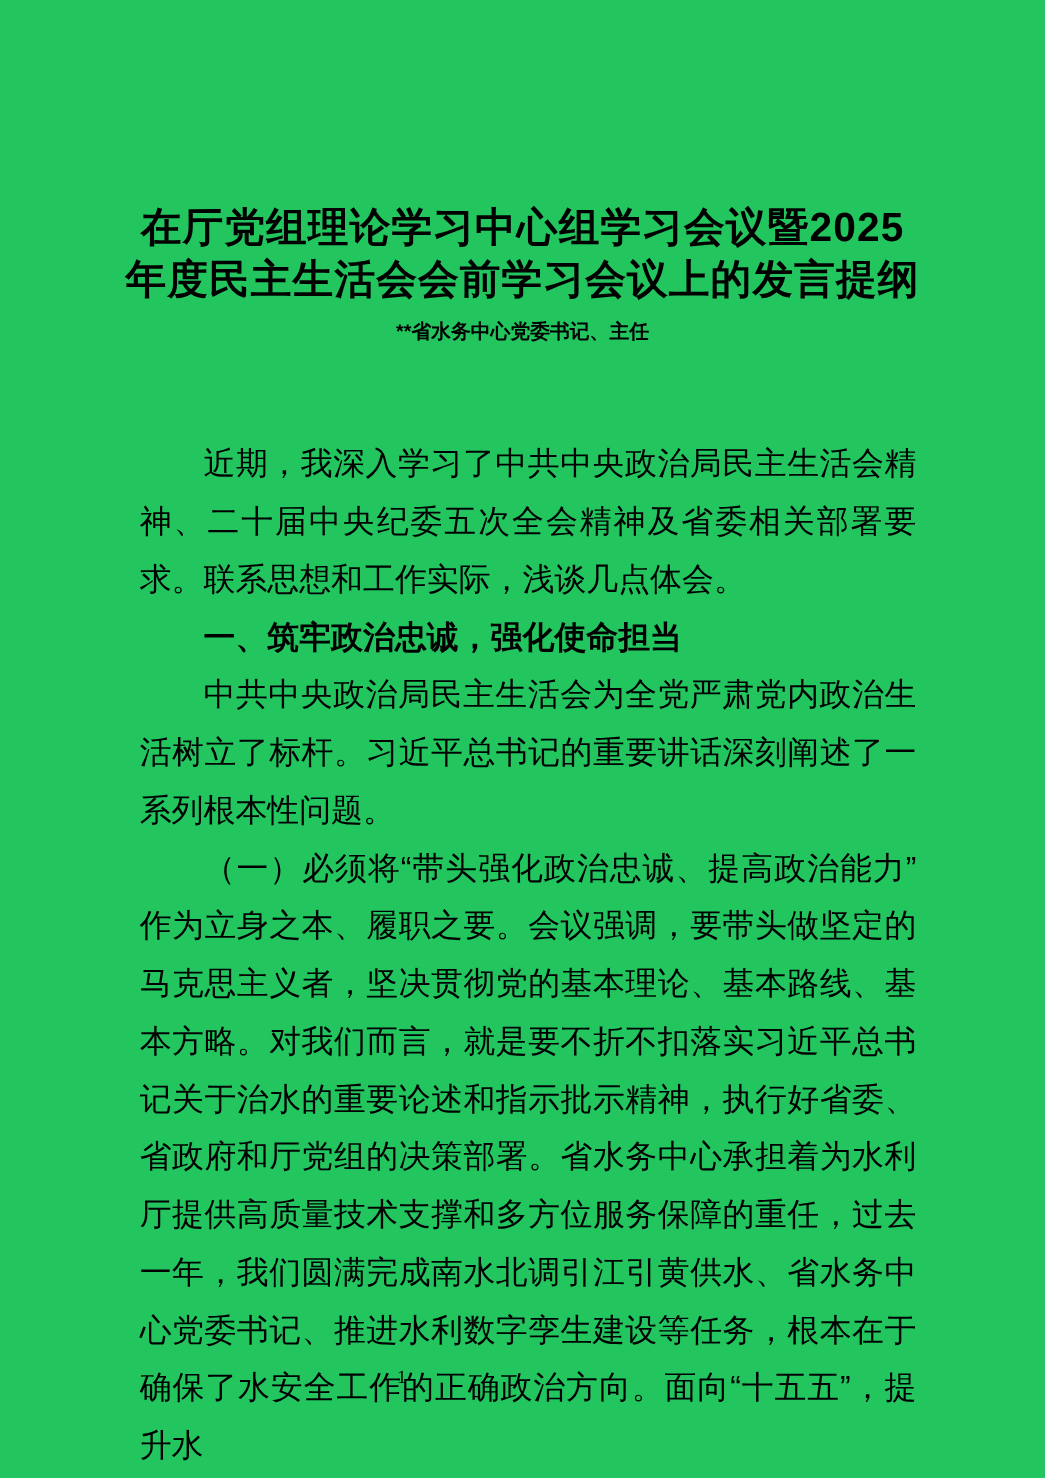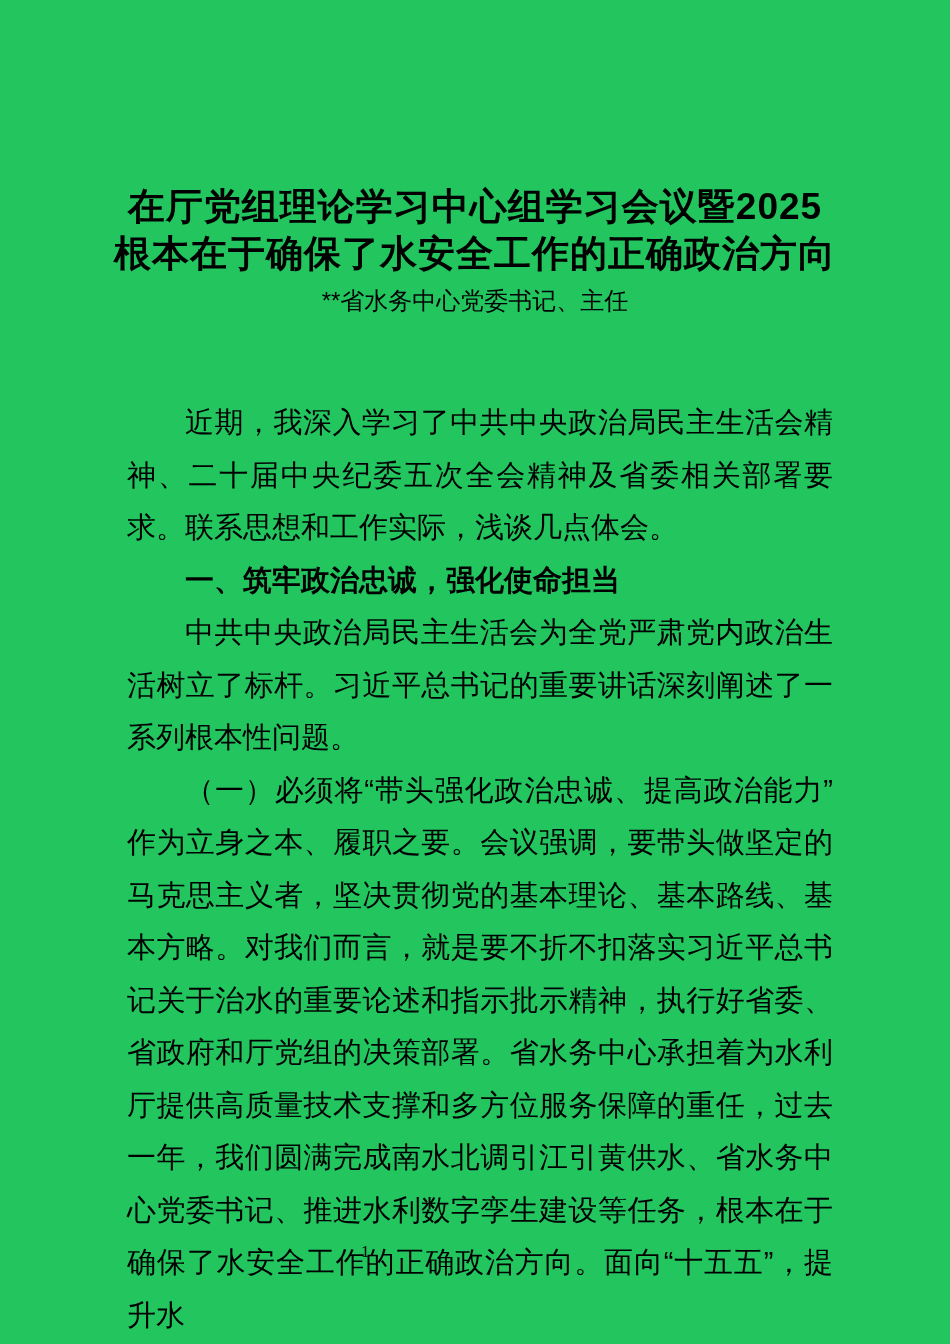--- a/index.html
+++ b/index.html
@@ -23,24 +23,24 @@
     font-weight: 700;
     text-align: center;
     letter-spacing: 1px;
   }
   .title-line {
     display: block;
     white-space: nowrap;
   }
   .subtitle {
     margin-top: 6px;
-    font-size: 24px;
+    font-size: 18px;
     line-height: 36px;
     text-align: center;
-    font-weight: 400;
+    font-weight: 700;
   }
   .doc-body {
     margin: 77px 117px 0 127px;
     font-size: 29px;
     line-height: 52.5px;
     text-align: justify;
     text-justify: inter-ideograph;
   }
   .para {
     margin: 0;
@@ -60,21 +60,21 @@
     color: #000000;
   }
 </style>
 </head>
 <body>
 
 <div class="page">
 
   <h1 class="title">
     <span class="title-line">在厅党组理论学习中心组学习会议暨2025</span>
-    <span class="title-line">根本在于确保了水安全工作的正确政治方向</span>
+    <span class="title-line">年度民主生活会会前学习会议上的发言提纲</span>
   </h1>
 
   <div class="subtitle">**省水务中心党委书记、主任</div>
 
   <div class="doc-body">
     <p class="para">近期，我深入学习了中共中央政治局民主生活会精神、二十届中央纪委五次全会精神及省委相关部署要求。联系思想和工作实际，浅谈几点体会。</p>
     <p class="para heading">一、筑牢政治忠诚，强化使命担当</p>
     <p class="para">中共中央政治局民主生活会为全党严肃党内政治生活树立了标杆。习近平总书记的重要讲话深刻阐述了一系列根本性问题。</p>
     <p class="para">（一）必须将“带头强化政治忠诚、提高政治能力”作为立身之本、履职之要。会议强调，要带头做坚定的马克思主义者，坚决贯彻党的基本理论、基本路线、基本方略。对我们而言，就是要不折不扣落实习近平总书记关于治水的重要论述和指示批示精神，执行好省委、省政府和厅党组的决策部署。省水务中心承担着为水利厅提供高质量技术支撑和多方位服务保障的重任，过去一年，我们圆满完成南水北调引江引黄供水、省水务中心党委书记、推进水利数字孪生建设等任务，根本在于确保了水安全工作的正确政治方向。面向“十五五”，提升水</p>
   </div>

